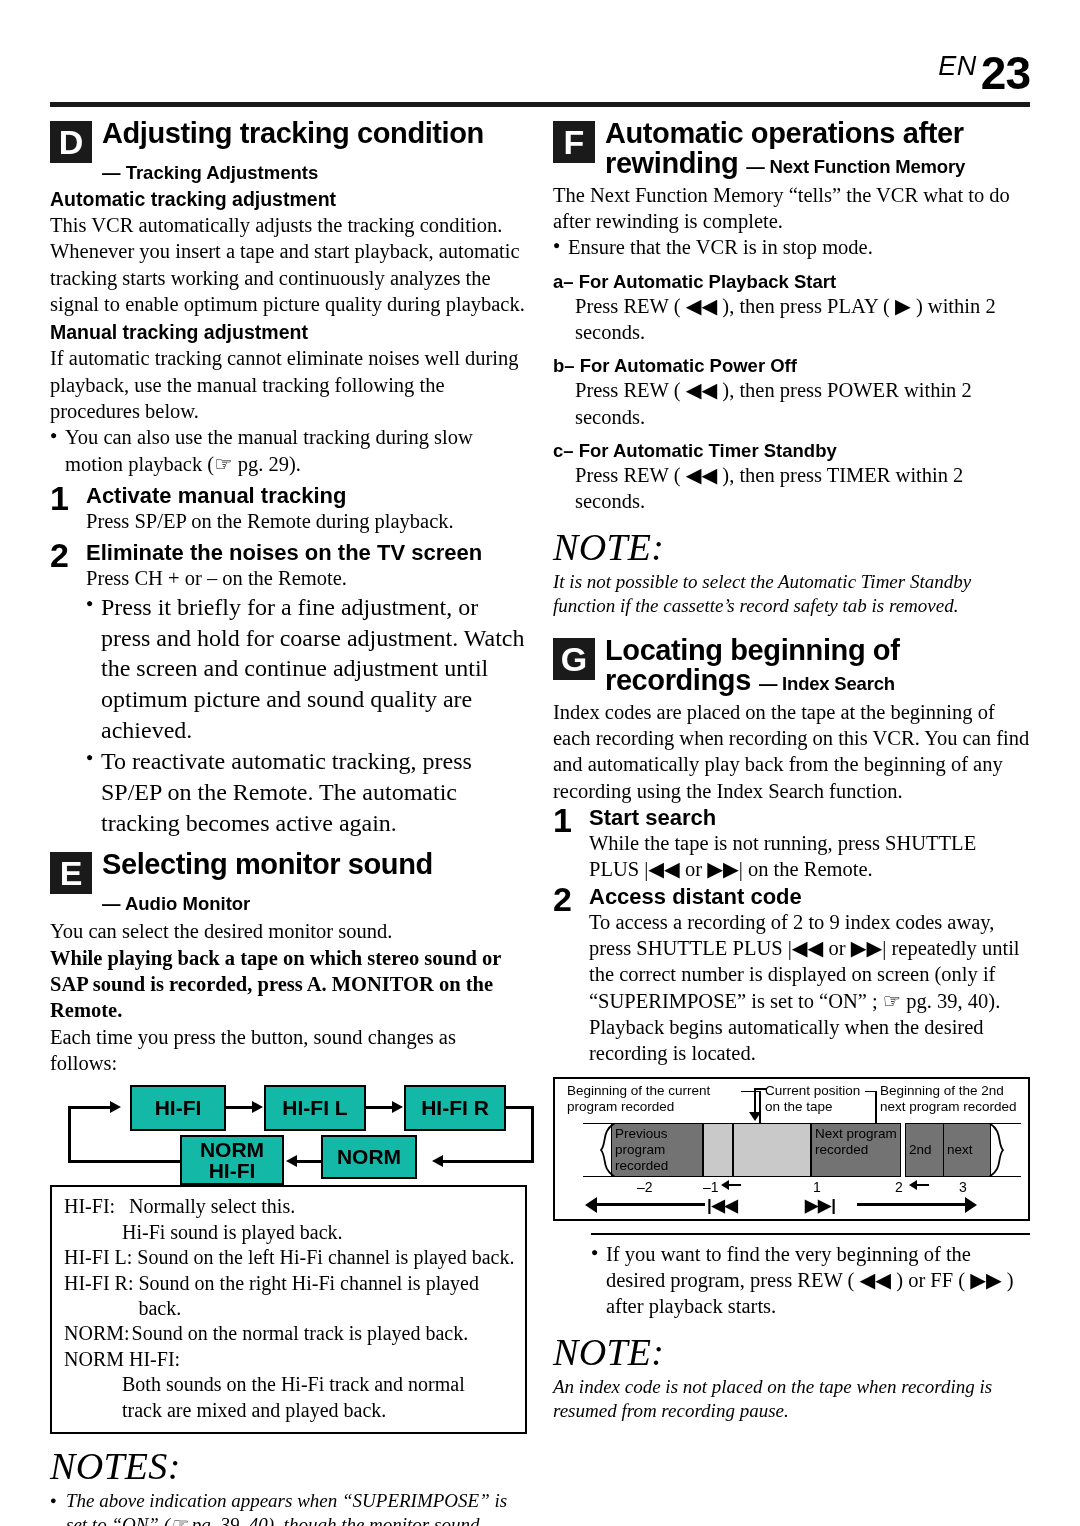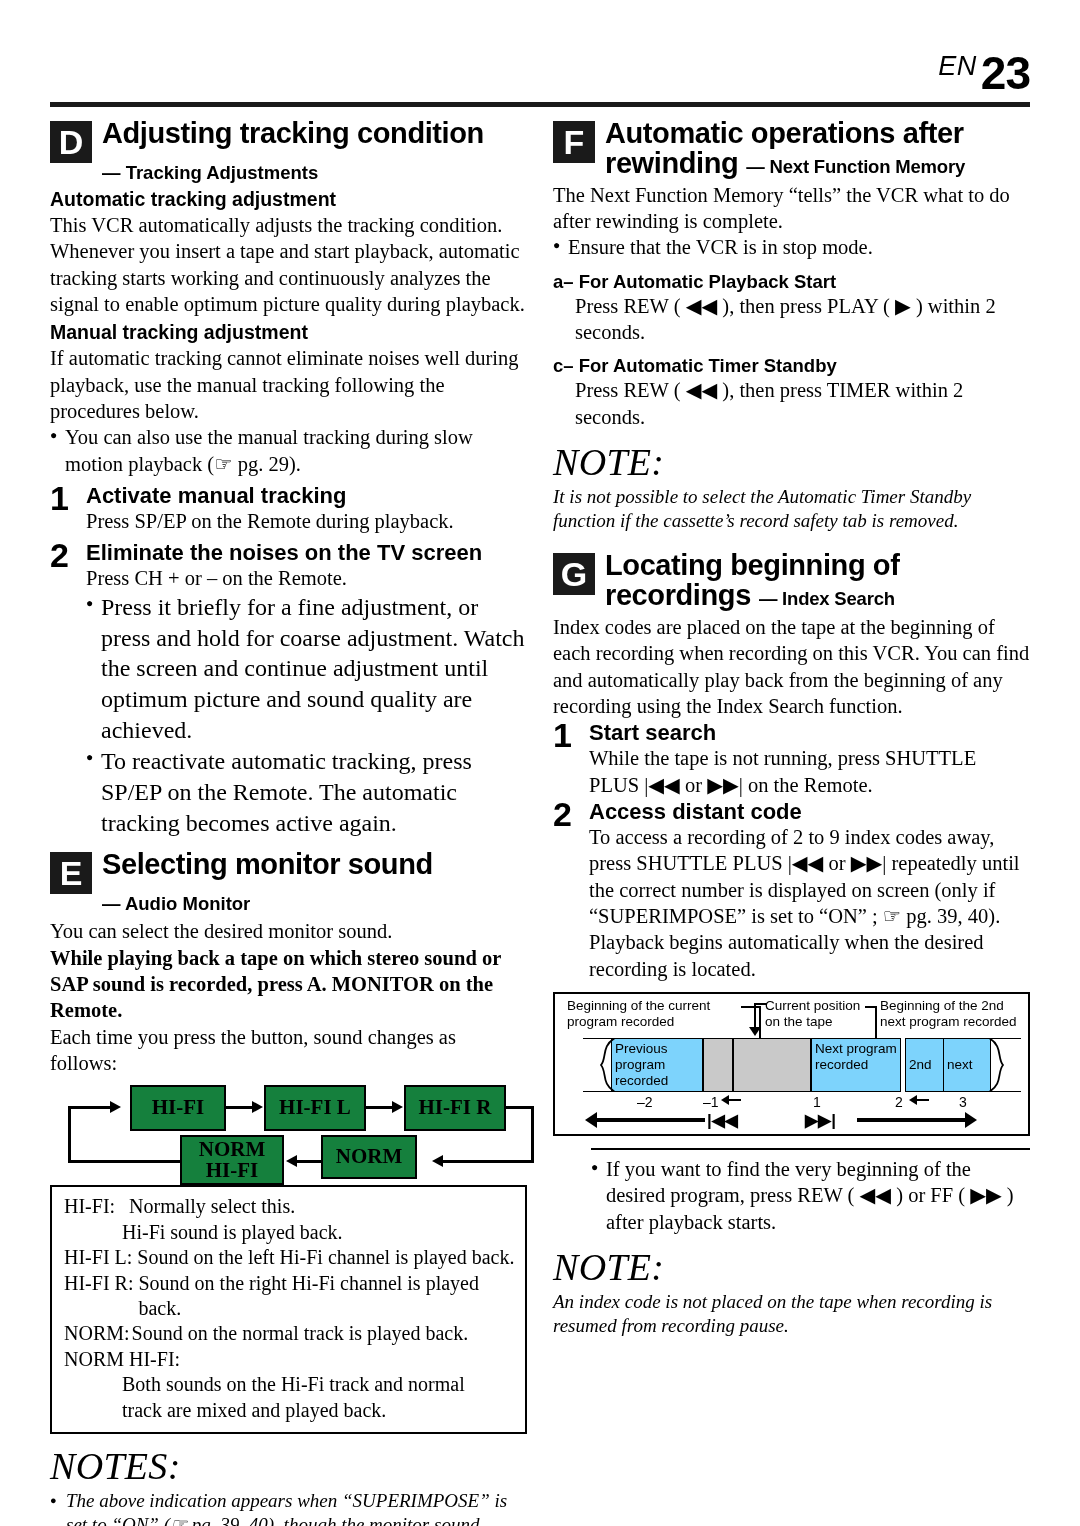--- a/index.html
+++ b/index.html
@@ -106,22 +106,22 @@
     margin-bottom: 0px;
   }
   ul.notes > li::before {
     content: "\25CF"; position: absolute; left: 0; top: 0;
     font-size: 11px; line-height: 2.1; font-style: normal;
   }
 
   
   .flow { position: relative; height: 96px; margin: 9px 0 4px 18px; width: 440px; }
   .fbox {
-    position: absolute; border: 2.5px solid #000; background: #15803d;
-    font-family: Liberation Serif, serif; font-weight: bold;
+    position: absolute; border: 2.5px solid #000; background: #14b8a6;
+    font-family: Liberation Sans, sans-serif; font-weight: bold;
     font-size: 21px; display: flex; align-items: center;
     justify-content: center; text-align: center; line-height: 1.04;
   }
   .fline { position: absolute; background: #000; }
   .farrow { position: absolute; width: 0; height: 0; }
   .ar-right { border-top: 6px solid transparent; border-bottom: 6px solid transparent; border-left: 11px solid #000; }
   .ar-left  { border-top: 6px solid transparent; border-bottom: 6px solid transparent; border-right: 11px solid #000; }
 
   
   .legend-box {
@@ -129,21 +129,21 @@
     font-size: 20px; line-height: 1.27; margin-top: 2px;
   }
   .lg-row { display: flex; }
   .lg-key { flex: 0 0 auto; white-space: nowrap; }
   .lg-ind { margin-left: 58px; }
 
   
   .tape-fig { border: 2px solid #000; margin-top: 10px; padding: 8px 10px 10px 10px; position: relative; height: 144px; }
   .tape-lbl { position: absolute; font-family: "Liberation Sans", sans-serif; font-size: 13.5px; line-height: 1.18; }
   .tape-seg {
-    position: absolute; border: 1.6px solid #000; background: #7dd3fc;
+    position: absolute; border: 1.6px solid #000; background: #737373;
     font-family: "Liberation Sans", sans-serif; font-size: 13.5px;
     line-height: 1.18; padding: 2px 3px; overflow: hidden;
   }
   .tape-seg.shade { background: #c9c9c9; }
   .tick { position: absolute; font-family: "Liberation Sans", sans-serif; font-size: 14px; }
   .tline { position: absolute; background: #000; }
 
   .rule-sep { border-top: 2px solid #000; margin: 12px 0 6px 38px; }
 </style>
 </head>
@@ -289,20 +289,24 @@
         <p class="body" style="margin-top:3px;">The Next Function Memory “tells” the VCR what to do after rewinding is complete.</p>
         <ul class="bul">
           <li>Ensure that the VCR is in stop mode.</li>
         </ul>
 
         <div style="margin-top:10px;">
           <div class="bold">a–  For Automatic Playback Start</div>
           <p class="body" style="margin-left:22px;">Press REW ( ◀◀ ), then press PLAY ( ▶ ) within 2 seconds.</p>
         </div>
         <div style="margin-top:10px;">
+          <div class="bold">b–  For Automatic Power Off</div>
+          <p class="body" style="margin-left:22px;">Press REW ( ◀◀ ), then press POWER within 2 seconds.</p>
+        </div>
+        <div style="margin-top:10px;">
           <div class="bold">c–  For Automatic Timer Standby</div>
           <p class="body" style="margin-left:22px;">Press REW ( ◀◀ ), then press TIMER within 2 seconds.</p>
         </div>
 
         <div class="notes-title">NOTE:</div>
         <p class="note-body">It is not possible to select the Automatic Timer Standby function if the cassette’s record safety tab is removed.</p>
       </div>
 
       <div style="margin-top:18px;">
         <div class="sec-head">

